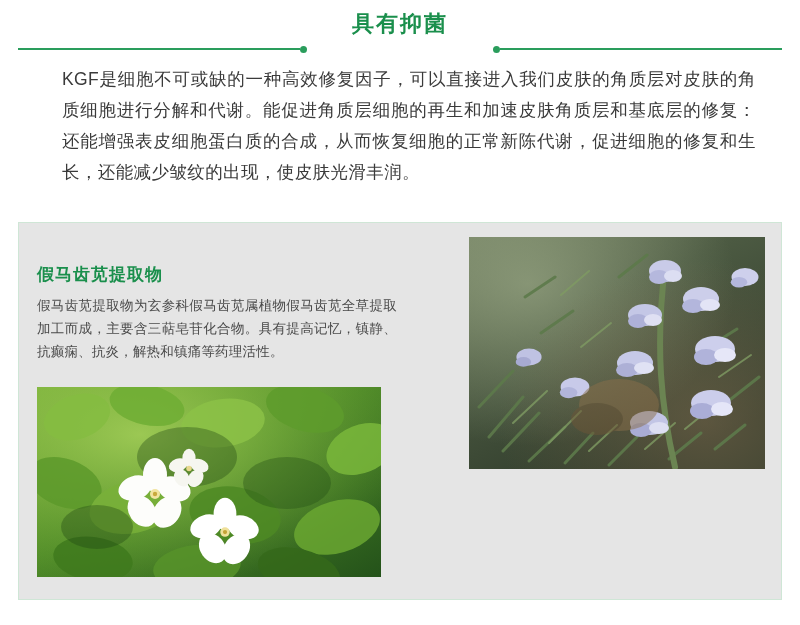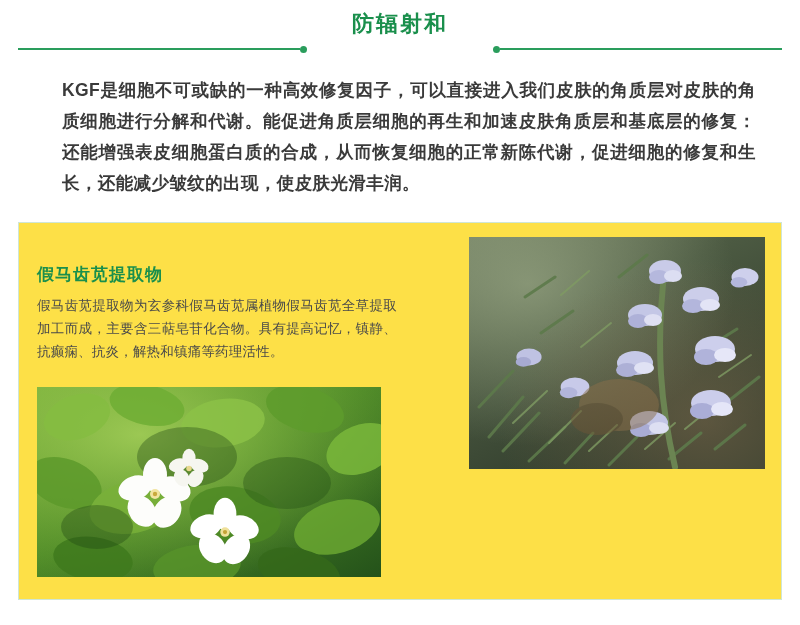--- a/index.html
+++ b/index.html
@@ -61,39 +61,38 @@
   .rule-dot {
     width: 7px;
     height: 7px;
     border-radius: 50%;
     background: #2a9d5c;
     flex: 0 0 auto;
   }
 
   
   .intro {
-    margin: 19px 44px 0 62px;
+    margin: 8px 44px 0 62px;
     font-size: 17.5px;
     line-height: 31px;
     color: #3a3a3a;
     text-align: justify;
     letter-spacing: 0.4px;
-    font-weight: bold;
   }
 
   
   .card {
     position: absolute;
     left: 18px;
     top: 222px;
     width: 764px;
     height: 378px;
     border: 1px solid #cfe6d6;
     box-sizing: border-box;
-    background: #fde047;
+    background: #e5e5e5;
   }
 
   
   .block-left {
     position: absolute;
     left: 18px;
     top: 40px;
     width: 360px;
   }
   .block-right {
@@ -146,21 +145,21 @@
     width: 100%;
     height: 22px;
   }
 </style>
 </head>
 <body>
 
 <div class="page">
 
   <div class="header">
-    <div class="header-title">防辐射和</div>
+    <div class="header-title">具有抑菌</div>
   </div>
 
   <div class="rule-wrap">
     <div class="rule-line left"></div>
     <div class="rule-dot"></div>
     <div class="rule-gap"></div>
     <div class="rule-dot"></div>
     <div class="rule-line right"></div>
   </div>
 

